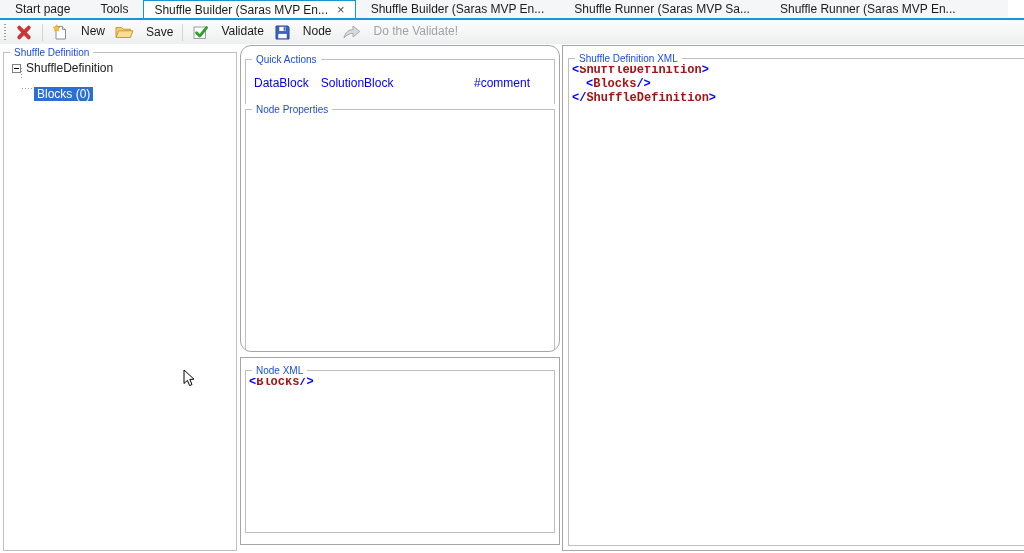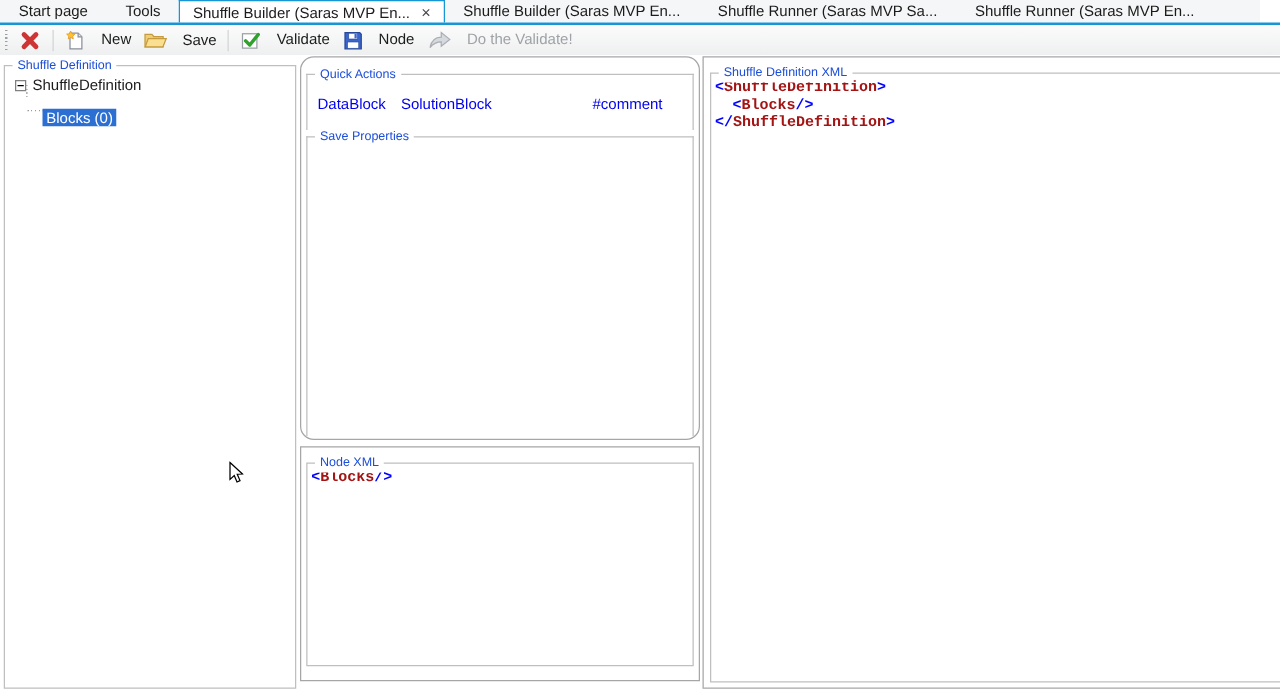--- a/index.html
+++ b/index.html
@@ -160,21 +160,21 @@
 <div class="panel" style="left:240px;top:45px;width:320px;height:307px;border-radius:11px;">
   <div class="groupbox no-bottom" style="left:4px;top:13px;right:4px;height:45px;">
     <span class="gb-label">Quick Actions</span>
     <div class="qa-links">
       <span class="qa-link">DataBlock</span>
       <span class="qa-link">SolutionBlock</span>
       <span class="qa-link qa-comment">#comment</span>
     </div>
   </div>
   <div class="groupbox no-bottom" style="left:4px;top:63px;right:4px;bottom:2px;">
-    <span class="gb-label">Save Properties</span>
+    <span class="gb-label">Node Properties</span>
   </div>
 </div>
 
 <div class="panel" style="left:240px;top:357px;width:320px;height:188px;">
   <div class="groupbox" style="left:4px;top:12px;right:4px;bottom:11px;">
     <span class="gb-label">Node XML</span>
     <div class="xml-box">
         <div class="xml-line" style="padding-left: 0px;"><span class="xd">&lt;</span><span class="xe">Blocks</span><span class="xd">/&gt;</span></div>
       </div>
   </div>

